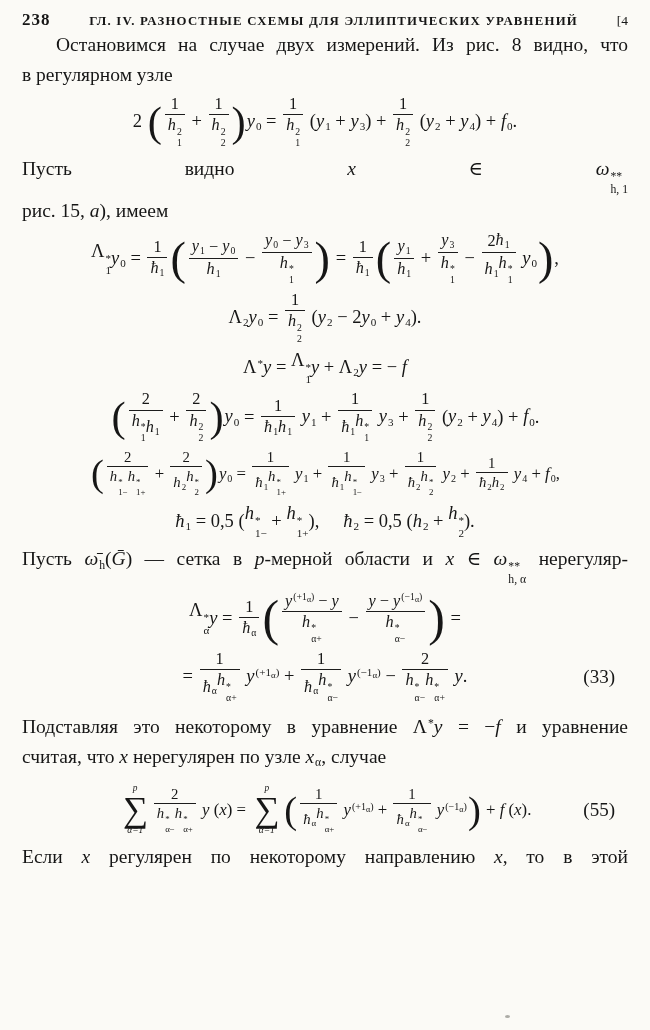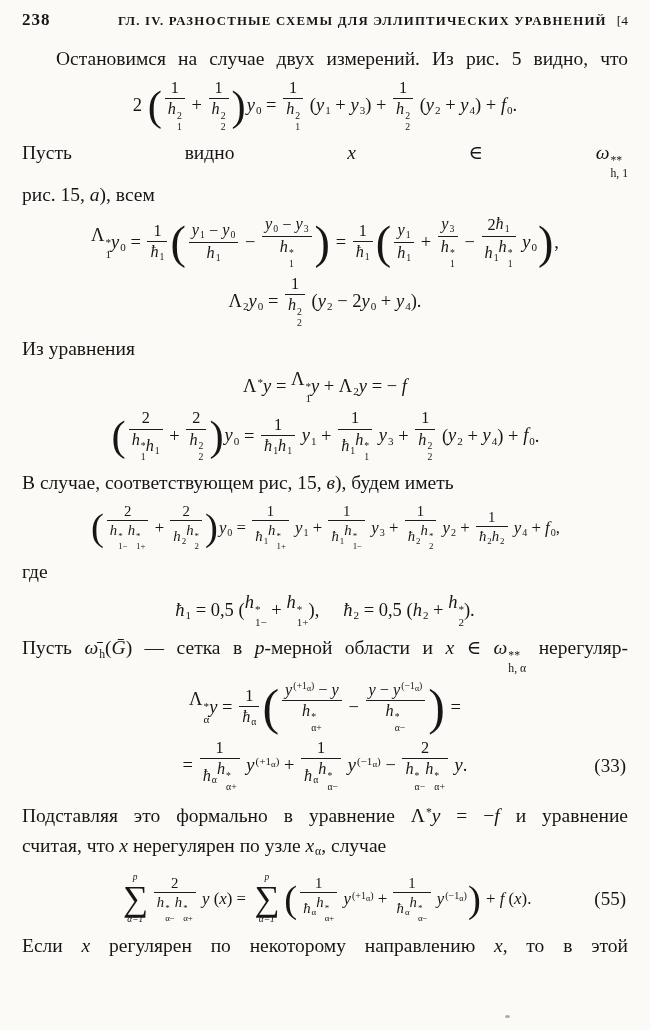--- a/index.html
+++ b/index.html
@@ -1,21 +1,21 @@
 <!DOCTYPE html>
 <html><head>
 <meta charset="utf-8">
 <style>
   html,body{margin:0;padding:0;}
   body{width:650px;height:1030px;background:#fbfaf6;color:#161616;
        font-family:"Liberation Serif","DejaVu Serif",serif;overflow:hidden;position:relative;}
   .page{padding:10px 22px 0 22px;}
-  .hdr{display:flex;align-items:baseline;gap:10px;margin-bottom:14px;}
+  .hdr{display:flex;align-items:baseline;gap:10px;}
   .hdr .num{font-size:17px;font-weight:700;letter-spacing:1px;}
-  .hdr .title{flex:1;text-align:right;font-size:12.8px;letter-spacing:1.2px;white-space:nowrap;font-weight:600;}
+  .hdr .title{flex:1;text-align:center;font-size:12.8px;letter-spacing:1.2px;white-space:nowrap;font-weight:600;}
   .hdr .col{font-size:13.5px;}
 
   .para{font-size:19.5px;line-height:30px;}
   .line{min-height:30px;}
   .line.j{text-align:justify;text-align-last:justify;}
   .line.ind{text-indent:34px;}
 
   .mi{font-style:italic;}
   .eq{position:relative;display:flex;align-items:center;justify-content:center;
       font-size:18.5px;margin:5px 0;}
@@ -30,36 +30,37 @@
   .ss{display:inline-flex;flex-direction:column;align-items:flex-start;
       vertical-align:-0.45em;font-size:60%;line-height:1.12;margin-left:1px;}
   .ss>span{display:block;min-height:1em;}
   .psup{font-size:60%;vertical-align:0.55em;margin-left:1px;}
   .psub{font-size:60%;vertical-align:-0.3em;margin-left:1px;}
   .isub{font-size:80%;vertical-align:-0.25em;}
   .paren{display:inline-block;line-height:0.55;margin:0 1px;font-weight:400;}
   .sum{display:inline-flex;flex-direction:column;align-items:center;line-height:1;margin:0 4px;}
   .sum .sig{font-size:210%;line-height:0.85;}
   .sum .lim{font-size:56%;font-style:italic;line-height:1.25;}
-  .eqnum{position:absolute;right:2px;top:50%;transform:translateY(-50%);font-size:19px;}
+  .eqnum{position:absolute;right:13px;top:50%;transform:translateY(-50%);font-size:19px;}
   .speck{position:absolute;left:505px;top:1015px;width:5px;height:3px;background:#8a8a84;
          border-radius:50%;opacity:.7;}
 </style>
 </head>
 <body>
 
 <div class="page">
   <div class="hdr">
     <span class="num">238</span>
     <span class="title">ГЛ. IV. РАЗНОСТНЫЕ СХЕМЫ ДЛЯ ЭЛЛИПТИЧЕСКИХ УРАВНЕНИЙ</span>
     <span class="col">[4</span>
   </div>
 
   <div class="para">
-      <div class="line j ind"><span class="mn">Остановимся на случае двух измерений. Из рис. 5 видно, что</span></div>
+      <div class="line j ind"><span class="mn">Остановимся на случае двух измерений. Из рис. 8 видно, что</span></div>
+      <div class="line"><span class="mn">в регулярном узле</span></div>
     </div>
   <div class="eq">
       <span class="mn">2 </span>
       <span class="paren" style="font-size: 230%;">(</span>
       <span class="frac">
         <span class="fn">
           <span class="mn">1</span>
         </span>
         <span class="fd">
           <span class="tok"><span class="mi">h</span><span class="ss">
@@ -116,21 +117,21 @@
       <span class="tok"><span class="mi">y</span><span class="psub"><span>4</span></span></span>
       <span class="mn">) + </span>
       <span class="tok"><span class="mi">f</span><span class="psub"><span>0</span></span></span>
       <span class="mn">.</span>
     </div>
   <div class="para">
       <div class="line j"><span class="mn">Пусть видно </span><span class="mi">x</span><span class="mn"> ∈ </span><span class="tok"><span class="mi">ω</span><span class="ss">
             <span><span>**</span></span>
             <span><span>h, 1</span></span>
           </span></span></div>
-      <div class="line"><span class="mn">рис. 15, </span><span class="mi">а</span><span class="mn">), всем</span></div>
+      <div class="line"><span class="mn">рис. 15, </span><span class="mi">а</span><span class="mn">), имеем</span></div>
     </div>
   <div class="eq">
       <span class="tok"><span class="mn">Λ</span><span class="ss">
           <span><span>*</span></span>
           <span><span>1</span></span>
         </span></span>
       <span class="tok"><span class="mi">y</span><span class="psub"><span>0</span></span></span>
       <span class="mn"> = </span>
       <span class="frac">
         <span class="fn">
@@ -231,23 +232,20 @@
         </span>
       </span>
       <span class="mn"> (</span>
       <span class="tok"><span class="mi">y</span><span class="psub"><span>2</span></span></span>
       <span class="mn"> − 2</span>
       <span class="tok"><span class="mi">y</span><span class="psub"><span>0</span></span></span>
       <span class="mn"> + </span>
       <span class="tok"><span class="mi">y</span><span class="psub"><span>4</span></span></span>
       <span class="mn">).</span>
     </div>
-  <div class="para">
-      <div class="line"><span class="mn">Из уравнения</span></div>
-    </div>
   <div class="eq">
       <span class="tok"><span class="mn">Λ</span><span class="psup"><span>*</span></span></span>
       <span class="mi">y</span>
       <span class="mn"> = </span>
       <span class="tok"><span class="mn">Λ</span><span class="ss">
           <span><span>*</span></span>
           <span><span>1</span></span>
         </span></span>
       <span class="mi">y</span>
       <span class="mn"> + </span>
@@ -324,23 +322,20 @@
         </span>
       </span>
       <span class="mn"> (</span>
       <span class="tok"><span class="mi">y</span><span class="psub"><span>2</span></span></span>
       <span class="mn"> + </span>
       <span class="tok"><span class="mi">y</span><span class="psub"><span>4</span></span></span>
       <span class="mn">) + </span>
       <span class="tok"><span class="mi">f</span><span class="psub"><span>0</span></span></span>
       <span class="mn">.</span>
     </div>
-  <div class="para">
-      <div class="line"><span class="mn">В случае, соответствующем рис, 15, </span><span class="mi">в</span><span class="mn">), будем иметь</span></div>
-    </div>
   <div class="eq eq-tight">
       <span class="paren" style="font-size: 230%;">(</span>
       <span class="frac">
         <span class="fn">
           <span class="mn">2</span>
         </span>
         <span class="fd">
           <span class="tok"><span class="mi">h</span><span class="ss">
               <span><span>*</span></span>
               <span><span>1−</span></span>
@@ -419,23 +414,20 @@
         <span class="fd">
           <span class="tok"><span class="mi">ħ</span><span class="psub"><span>2</span></span></span>
           <span class="tok"><span class="mi">h</span><span class="psub"><span>2</span></span></span>
         </span>
       </span>
       <span class="mn"> </span>
       <span class="tok"><span class="mi">y</span><span class="psub"><span>4</span></span></span>
       <span class="mn"> + </span>
       <span class="tok"><span class="mi">f</span><span class="psub"><span>0</span></span></span>
       <span class="mn">,</span>
-    </div>
-  <div class="para">
-      <div class="line"><span class="mn">где</span></div>
     </div>
   <div class="eq">
       <span class="tok"><span class="mi">ħ</span><span class="psub"><span>1</span></span></span>
       <span class="mn"> = 0,5 (</span>
       <span class="tok"><span class="mi">h</span><span class="ss">
           <span><span>*</span></span>
           <span><span>1−</span></span>
         </span></span>
       <span class="mn"> + </span>
       <span class="tok"><span class="mi">h</span><span class="ss">
@@ -552,21 +544,21 @@
               <span><span>α+</span></span>
             </span></span>
         </span>
       </span>
       <span class="mn"> </span>
       <span class="mi">y</span>
       <span class="mn">.</span>
       <span class="eqnum">(33)</span>
     </div>
   <div class="para">
-      <div class="line j"><span class="mn">Подставляя это формально в уравнение </span><span class="tok"><span class="mn">Λ</span><span class="psup"><span>*</span></span></span><span class="mi">y</span><span class="mn"> = −</span><span class="mi">f</span><span class="mn"> и уравнение</span></div>
+      <div class="line j"><span class="mn">Подставляя это некоторому в уравнение </span><span class="tok"><span class="mn">Λ</span><span class="psup"><span>*</span></span></span><span class="mi">y</span><span class="mn"> = −</span><span class="mi">f</span><span class="mn"> и уравнение</span></div>
       <div class="line"><span class="mn">считая, что </span><span class="mi">x</span><span class="mn"> нерегулярен по узле </span><span class="tok"><span class="mi">x</span><span class="psub"><span>α</span></span></span><span class="mn">, случае</span></div>
     </div>
   <div class="eq eq-tight">
       <span class="sum">
         <span class="lim">p</span>
         <span class="sig">∑</span>
         <span class="lim">α=1</span>
       </span>
       <span class="frac">
         <span class="fn">

